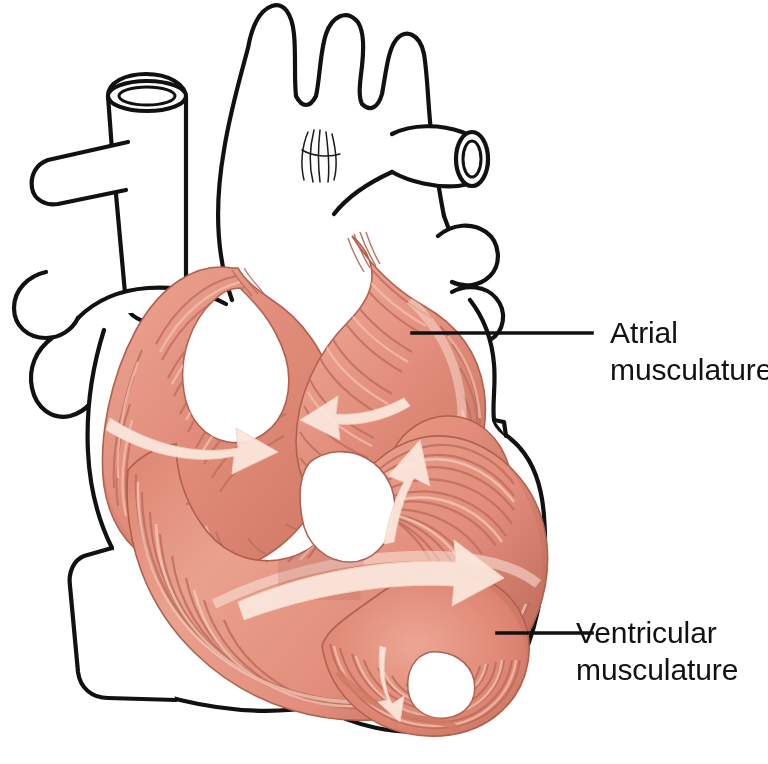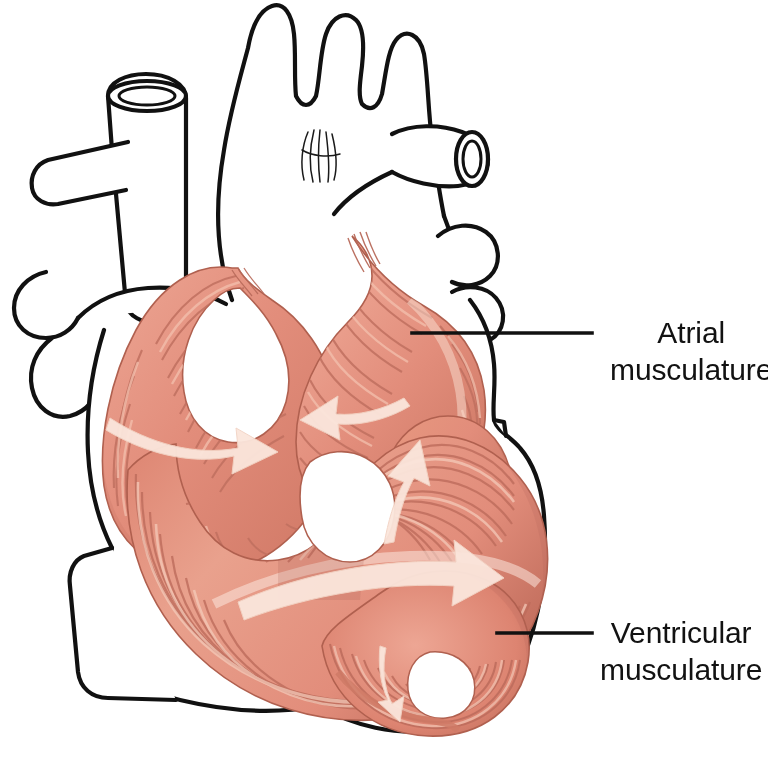--- a/index.html
+++ b/index.html
@@ -12,21 +12,20 @@
     width: 768px;
     height: 764px;
     font-family: "Liberation Sans", sans-serif;
     overflow: hidden;
   }
   #figure {
     position: relative;
     width: 768px;
     height: 764px;
     background: #ffffff;
-    text-align: center;
   }
   #heart-svg {
     position: absolute;
     left: 0;
     top: 0;
     width: 768px;
     height: 764px;
     display: block;
   }
   .label-block {
@@ -36,21 +35,21 @@
     line-height: 37px;
     color: #121212;
     white-space: nowrap;
     letter-spacing: -0.1px;
   }
   #label-atrial {
     left: 610px;
     top: 314px;
   }
   #label-ventricular {
-    left: 600px;
+    left: 576px;
     top: 614px;
   }
   .label-line1, .label-line2 {
     display: block;
   }
 </style>
 </head>
 <body>
 
 <div id="figure">

